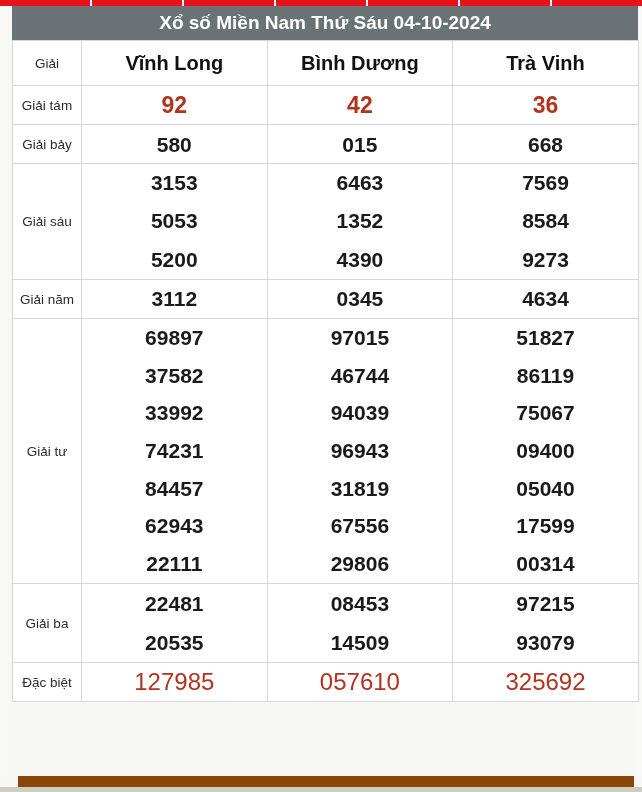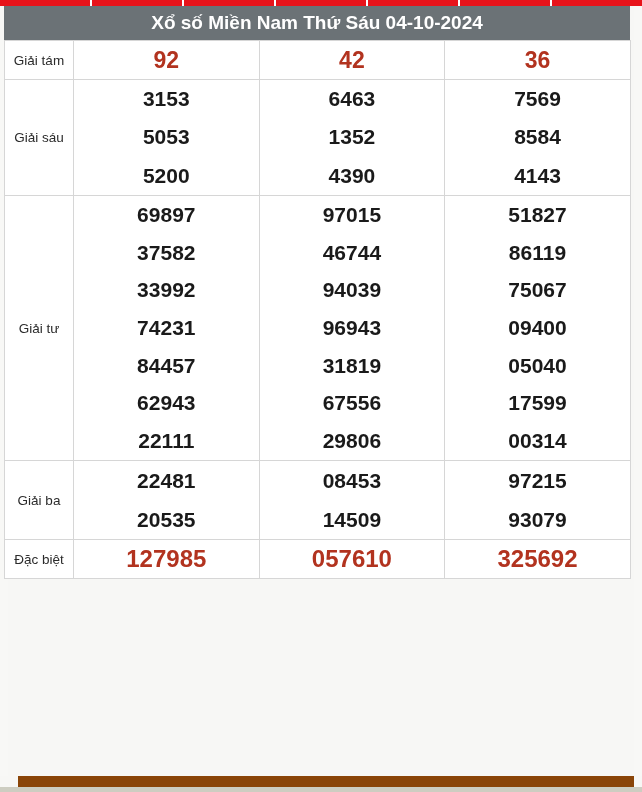--- a/index.html
+++ b/index.html
@@ -33,21 +33,21 @@
     height: 6px;
     border-right: 2px solid #ffffff;
     box-sizing: border-box;
   }
   .topbar-seg:last-child { border-right: none; }
 
   
   .card {
     position: absolute;
     top: 6px;
-    left: 4px;
+    left: 12px;
     width: 626px;
     background: #701a75;
     box-sizing: border-box;
   }
 
   .title-bar {
     height: 34px;
     background: #6b7276;
     color: #ffffff;
     font-size: 19px;
@@ -92,21 +92,21 @@
     line-height: 1.0;
   }
   .num-red {
     font-size: 23px;
     font-weight: bold;
     color: #b2331f;
     line-height: 1.0;
   }
   .num-red-big {
     font-size: 24px;
-    font-weight: bold;
+    font-weight: normal;
     color: #b2331f;
     line-height: 1.0;
   }
   .stack {
     display: flex;
     flex-direction: column;
     align-items: flex-start;
     justify-content: center;
     width: 100%;
   }
@@ -174,35 +174,59 @@
   <div class="card">
     <div class="title-bar">Xổ số Miền Nam Thứ Sáu 04-10-2024</div>
     <table class="results">
       <colgroup>
         <col class="c-label">
         <col class="c-prov">
         <col class="c-prov">
         <col class="c-prov">
       </colgroup>
       <tbody id="tbody-root">
+          <tr class="r-h">
+            <td><span class="lbl">Giải</span></td>
+            <td class="prov-head">Vĩnh Long</td>
+            <td class="prov-head">Bình Dương</td>
+            <td class="prov-head">Trà Vinh</td>
+          </tr>
           <tr class="r-1">
             <td><span class="lbl">Giải tám</span></td>
             <td>
               <div class="stack n1">
                 <div class="num-red">92</div>
               </div>
             </td>
             <td>
               <div class="stack n1">
                 <div class="num-red">42</div>
               </div>
             </td>
             <td>
               <div class="stack n1">
                 <div class="num-red">36</div>
+              </div>
+            </td>
+          </tr>
+          <tr class="r-1">
+            <td><span class="lbl">Giải bảy</span></td>
+            <td>
+              <div class="stack n1">
+                <div class="num">580</div>
+              </div>
+            </td>
+            <td>
+              <div class="stack n1">
+                <div class="num">015</div>
+              </div>
+            </td>
+            <td>
+              <div class="stack n1">
+                <div class="num">668</div>
               </div>
             </td>
           </tr>
           <tr class="r-3">
             <td><span class="lbl">Giải sáu</span></td>
             <td>
               <div class="stack n3">
                 <div class="num">3153</div>
                 <div class="num">5053</div>
                 <div class="num">5200</div>
@@ -212,21 +236,39 @@
               <div class="stack n3">
                 <div class="num">6463</div>
                 <div class="num">1352</div>
                 <div class="num">4390</div>
               </div>
             </td>
             <td>
               <div class="stack n3">
                 <div class="num">7569</div>
                 <div class="num">8584</div>
-                <div class="num">4143</div>
+                <div class="num">9273</div>
+              </div>
+            </td>
+          </tr>
+          <tr class="r-1">
+            <td><span class="lbl">Giải năm</span></td>
+            <td>
+              <div class="stack n1">
+                <div class="num">3112</div>
+              </div>
+            </td>
+            <td>
+              <div class="stack n1">
+                <div class="num">0345</div>
+              </div>
+            </td>
+            <td>
+              <div class="stack n1">
+                <div class="num">4634</div>
               </div>
             </td>
           </tr>
           <tr class="r-7">
             <td><span class="lbl">Giải tư</span></td>
             <td>
               <div class="stack n7">
                 <div class="num">69897</div>
                 <div class="num">37582</div>
                 <div class="num">33992</div>

